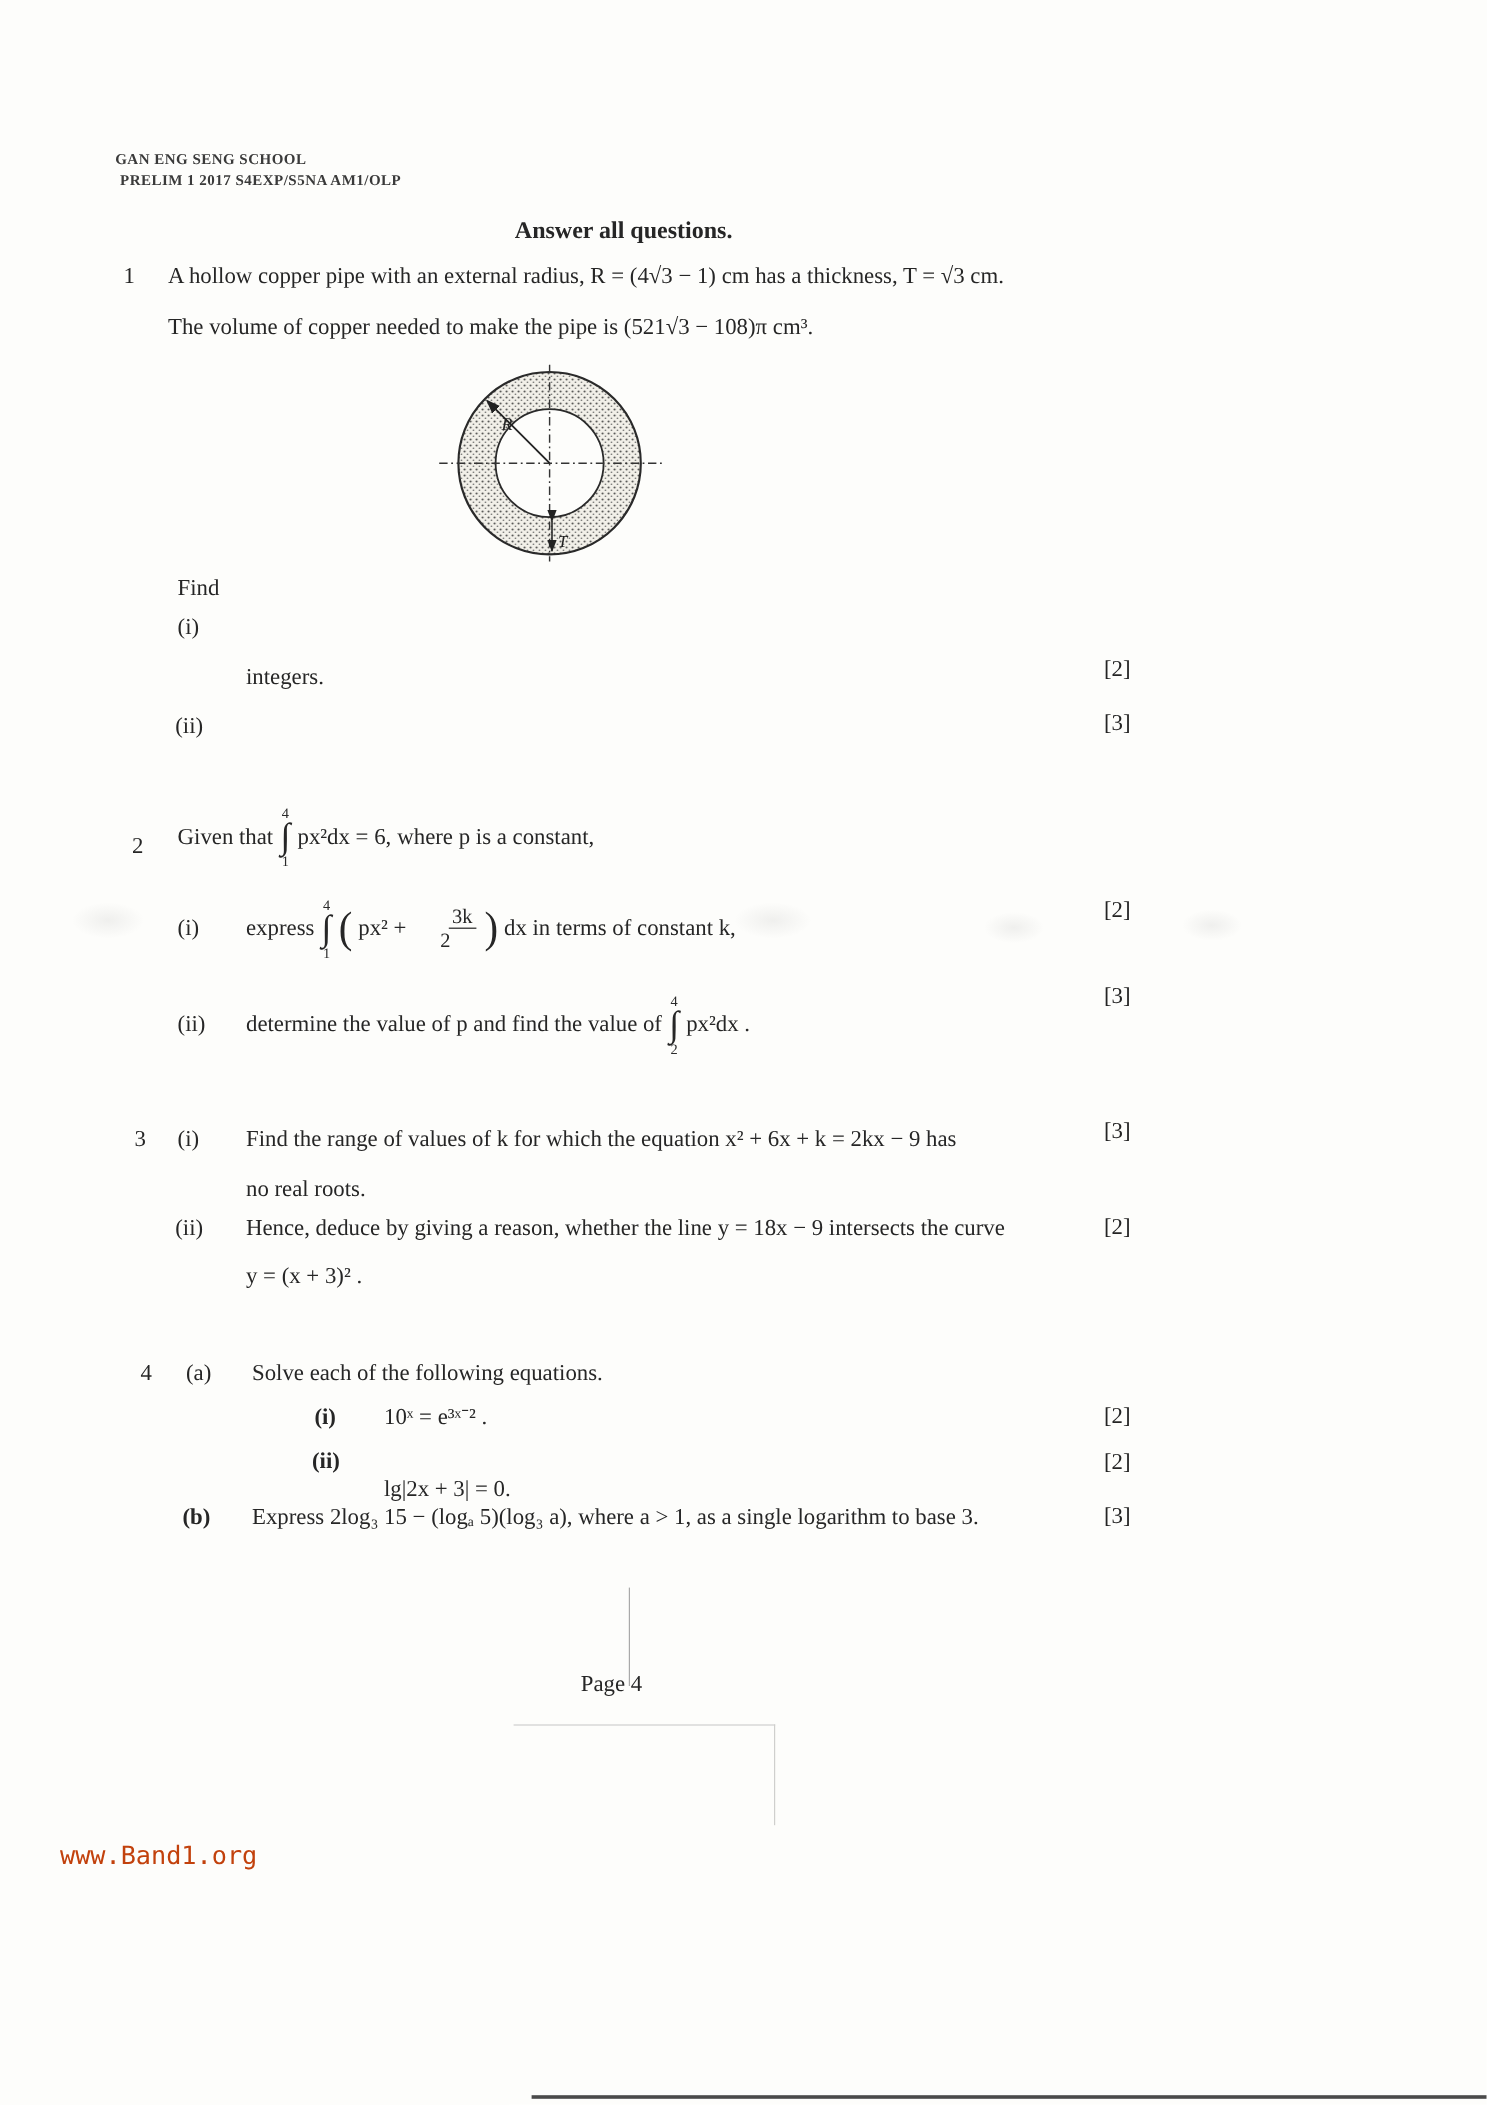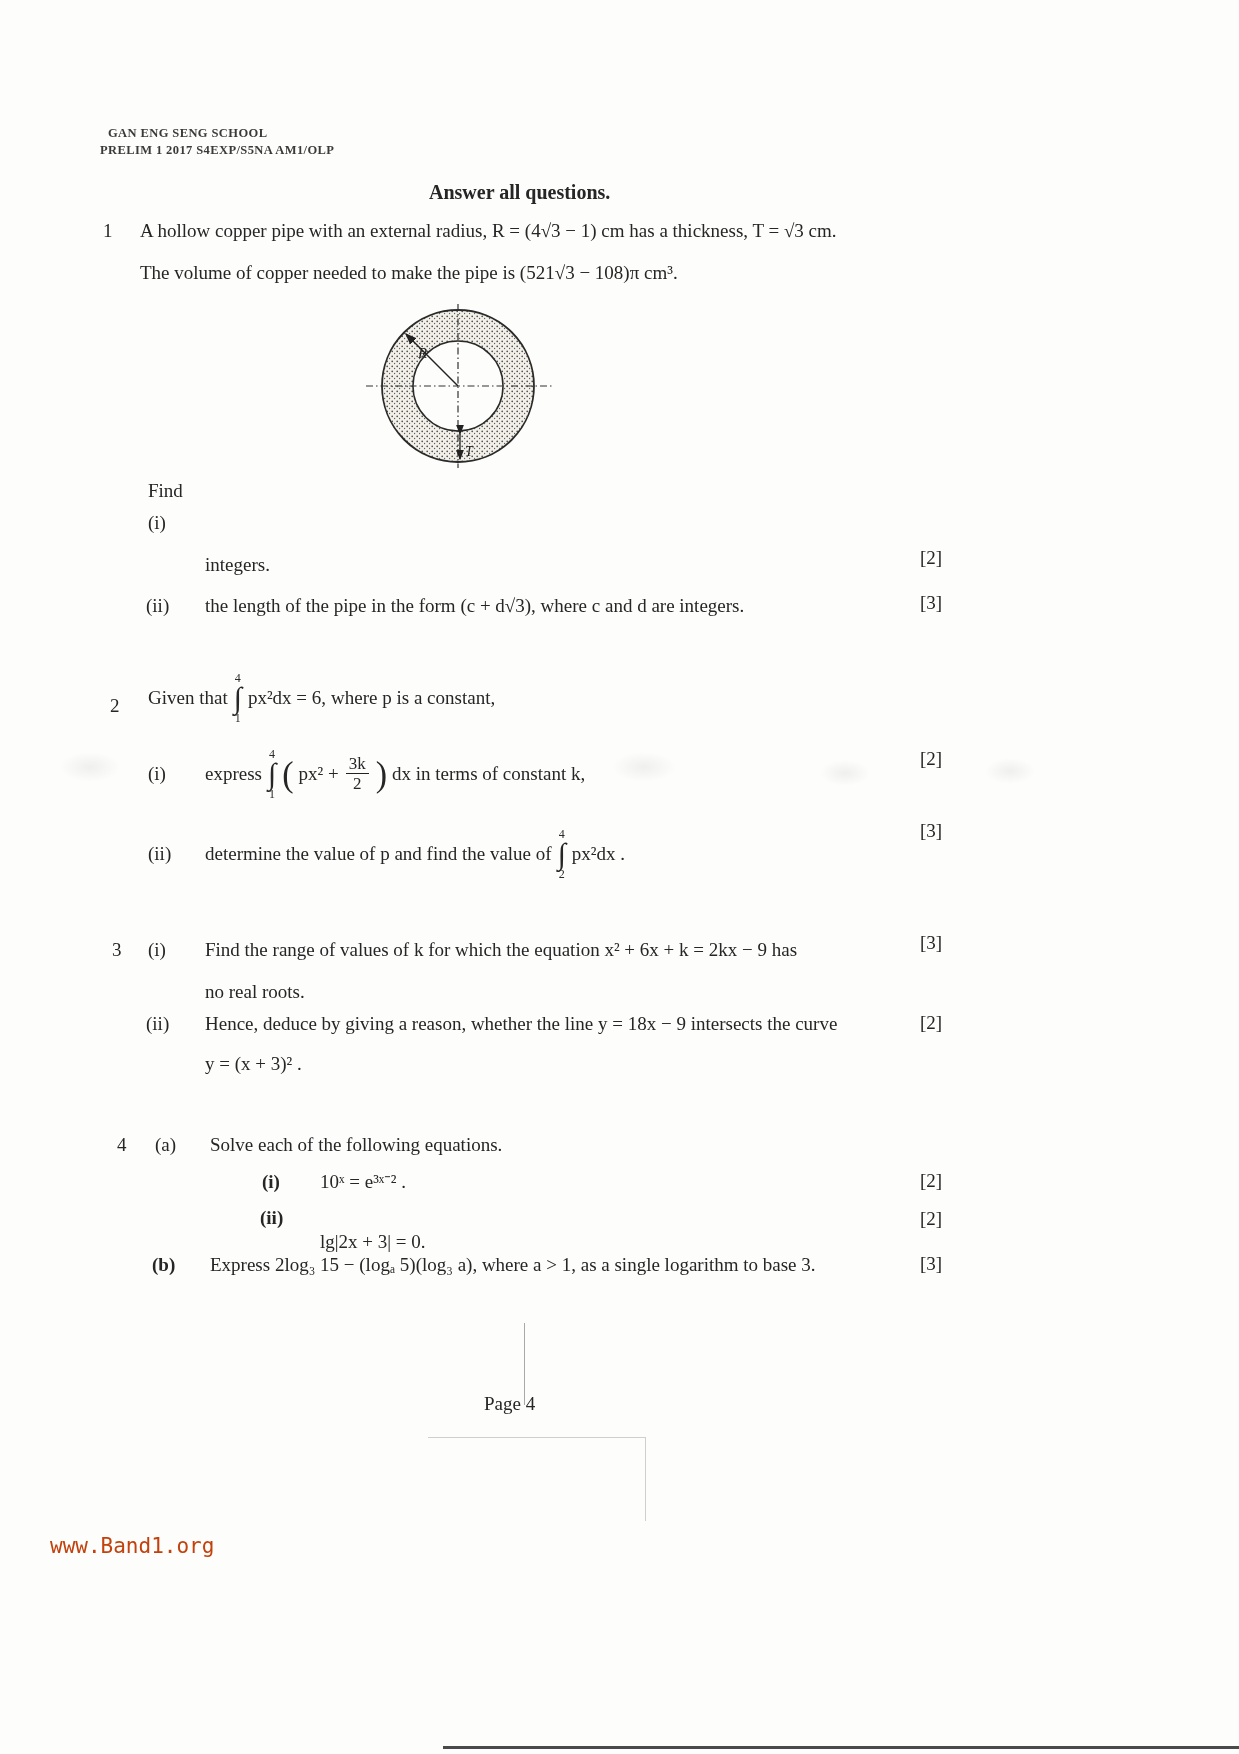--- a/index.html
+++ b/index.html
@@ -8,33 +8,33 @@
   .t{position:absolute;font-size:19px;line-height:1.25;white-space:nowrap;}
   .hdr{font-size:12.5px;font-weight:700;letter-spacing:.4px;color:#3a3a3a;}
   .title{font-size:20px;font-weight:700;}
   .marks{position:absolute;left:920px;font-size:19px;color:#242424;}
   .mrow{position:absolute;display:flex;align-items:center;gap:5px;font-size:19px;}
   .plabel{display:inline-block;width:52px;flex:0 0 52px;}
   .intg{display:inline-flex;flex-direction:column;align-items:center;line-height:1;margin:0 1px;}
   .intg .lim{font-size:12px;line-height:1;color:#2a2a2a;}
   .intg .sym{font-size:30px;line-height:.85;padding:1px 0;}
   .frac{display:inline-flex;flex-direction:column;align-items:center;font-size:17px;line-height:1.15;margin:0 2px;}
-  .frac .num{border-bottom:1.4px solid #222;padding:0 3px;}
+  .frac .num{border-bottom:1.4px solid #222;padding:0 3px;margin-left:28px;}
   .frac .den{padding:0 3px;}
   .bigp{font-size:34px;font-weight:400;line-height:1;display:inline-block;transform:scaleY(1.08);}
   .mono{font-family:"DejaVu Sans Mono",monospace;font-size:21px;color:#c2410c;}
   .artifact{position:absolute;}
   .smudge{position:absolute;background:radial-gradient(closest-side,#8a8a8a,transparent);opacity:.12;border-radius:50%;}
 </style>
 </head>
 <body>
 
 <div class="sheet">
 
-  <div class="t hdr" style="left:108px;top:126px;">GAN ENG SENG SCHOOL</div>
+  <div class="t hdr" style="left:96px;top:126px;">GAN ENG SENG SCHOOL</div>
   <div class="t hdr" style="left:100px;top:143px;">PRELIM 1 2017 S4EXP/S5NA AM1/OLP</div>
 
   <div class="t title" style="left:429px;top:180px;">Answer all questions.</div>
 
   <div class="t" style="left:103px;top:219px;">1</div>
   <div class="t" style="left:140px;top:219px;">A hollow copper pipe with an external radius, R = (4√3 − 1) cm has a thickness, T = √3 cm.</div>
   <div class="t" style="left:140px;top:261px;">The volume of copper needed to make the pipe is (521√3 − 108)π cm³.</div>
 
   <svg style="position:absolute;left:346px;top:300px;" width="220" height="185" viewBox="0 0 220 185">
     <defs>
@@ -63,21 +63,20 @@
     <text x="119" y="156" font-family="Liberation Serif, serif" font-style="italic" font-size="14" fill="#222">T</text>
   </svg>
 
   <div class="t" style="left:148px;top:479px;">Find</div>
 
   <div class="t" style="left:148px;top:511px;">(i)</div>
   <div class="t" style="left:205px;top:553px;">integers.</div>
   <div class="marks" style="top:547px;">[2]</div>
 
   <div class="t" style="left:146px;top:594px;">(ii)</div>
-  <div class="t" style="left:205px;top:594px;">the length of the pipe in the form (c + d√3), where c and d are integers.</div>
   <div class="marks" style="top:592px;">[3]</div>
 
   <div class="t" style="left:110px;top:694px;">2</div>
   <div class="mrow" style="left:148px;top:672px;">
     <span>Given that</span>
     <span class="intg">
       <span class="lim">4</span>
       <span class="sym">∫</span>
       <span class="lim">1</span>
     </span>

